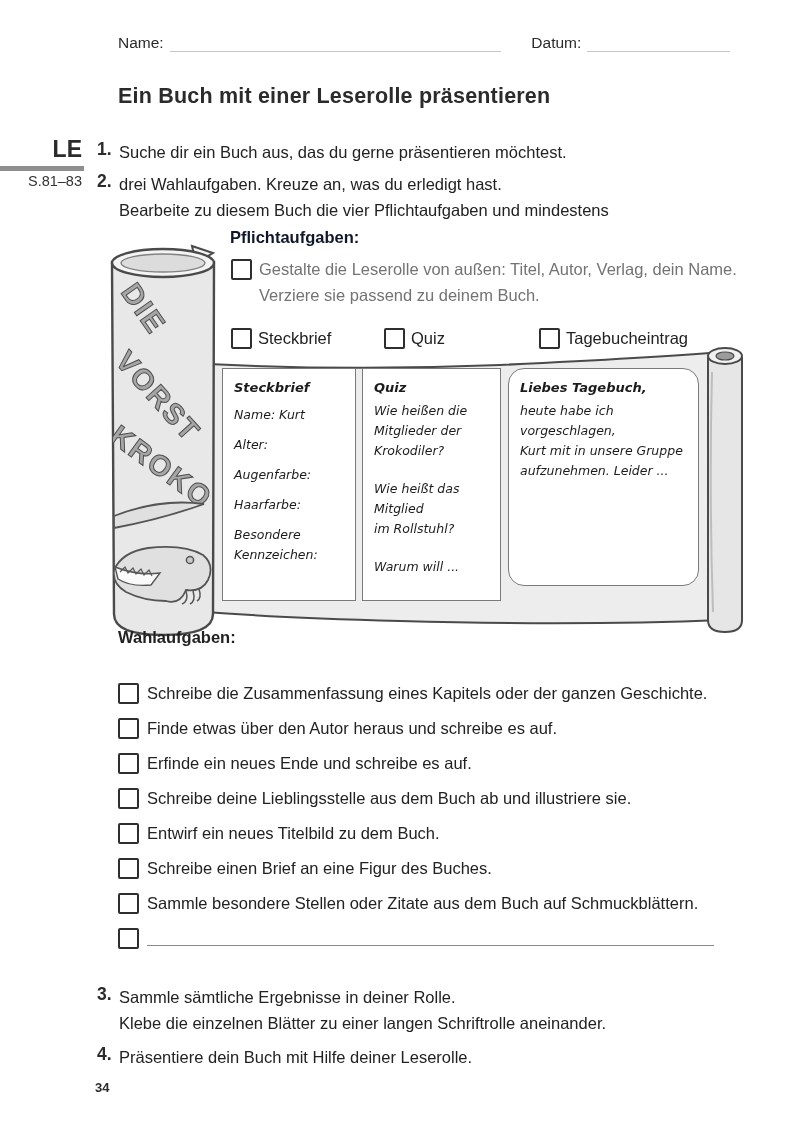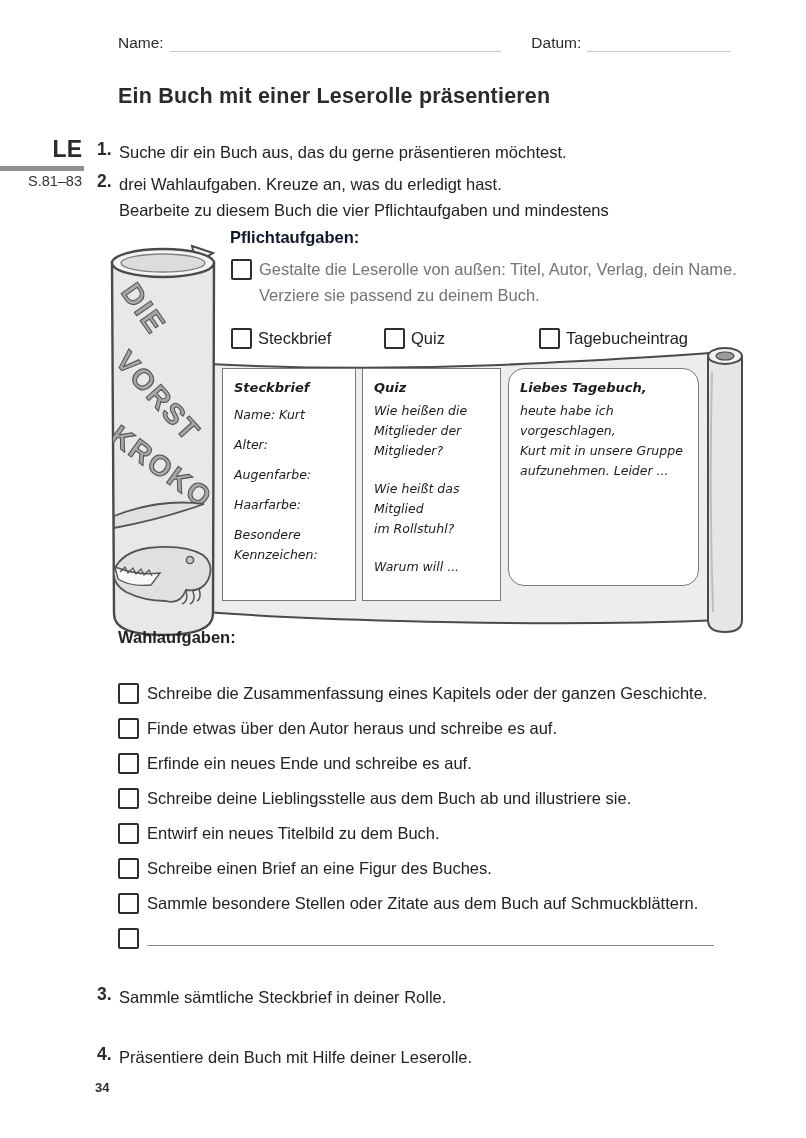--- a/index.html
+++ b/index.html
@@ -175,21 +175,21 @@
     <div class="card-line gap10">Augenfarbe:</div>
     <div class="card-line gap10">Haarfarbe:</div>
     <div class="card-line gap10">Besondere</div>
     <div class="card-line">Kennzeichen:</div>
   </div>
 
   <div class="card" id="card-quiz">
     <div class="card-title">Quiz</div>
     <div class="card-line">Wie heißen die</div>
     <div class="card-line">Mitglieder der</div>
-    <div class="card-line">Mitglieder?</div>
+    <div class="card-line">Krokodiler?</div>
     <div class="spacer18"></div>
     <div class="card-line">Wie heißt das Mitglied</div>
     <div class="card-line">im Rollstuhl?</div>
     <div class="spacer18"></div>
     <div class="card-line">Warum will ...</div>
   </div>
 
   <div class="card" id="card-tagebuch">
     <div class="card-title">Liebes Tagebuch,</div>
     <div class="card-line">heute habe ich vorgeschlagen,</div>
@@ -230,21 +230,22 @@
     </div>
     <div class="wahl-row">
       <div class="cb"></div>
       <div class="blank-line"></div>
     </div>
   </div>
 
   <div class="step" id="step3">
     <span class="step-num">3.</span>
     <div class="step-text">
-      <div>Sammle sämtliche Steckbrief in deiner Rolle.</div>
+      <div>Sammle sämtliche Ergebnisse in deiner Rolle.</div>
+      <div>Klebe die einzelnen Blätter zu einer langen Schriftrolle aneinander.</div>
     </div>
   </div>
 
   <div class="step" id="step4">
     <span class="step-num">4.</span>
     <div class="step-text">
       <div>Präsentiere dein Buch mit Hilfe deiner Leserolle.</div>
     </div>
   </div>
 

